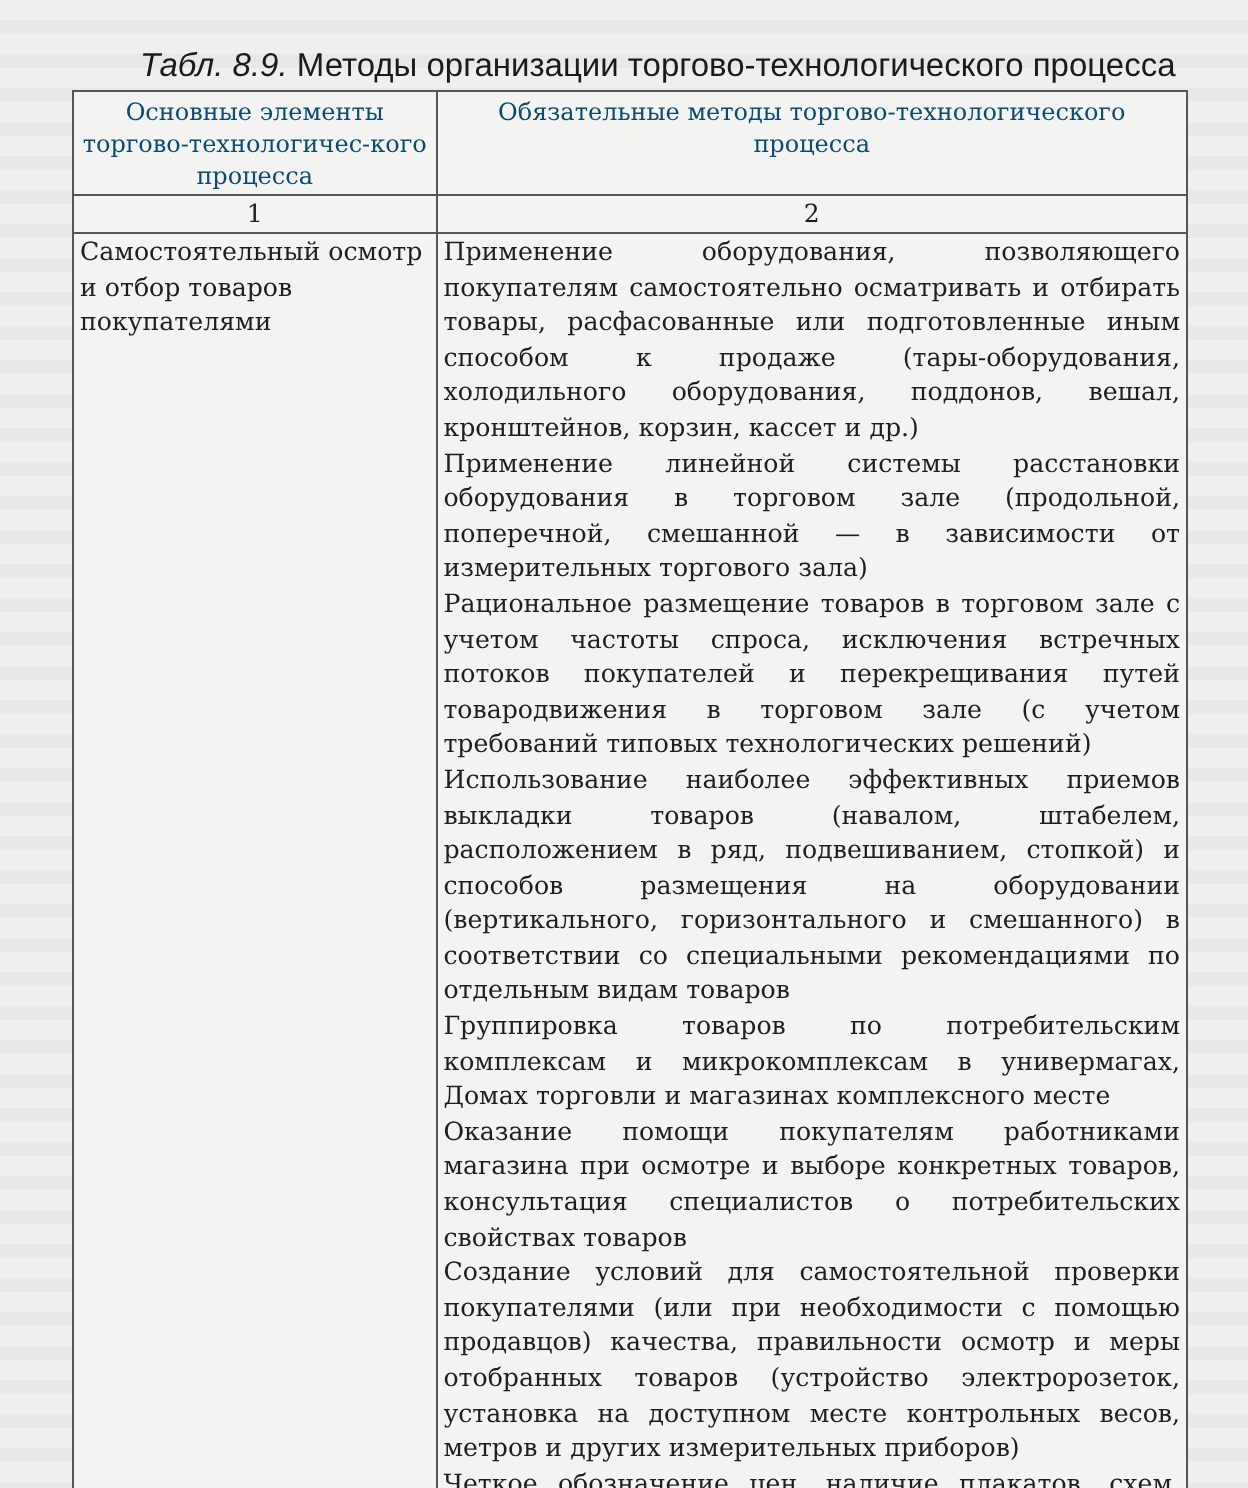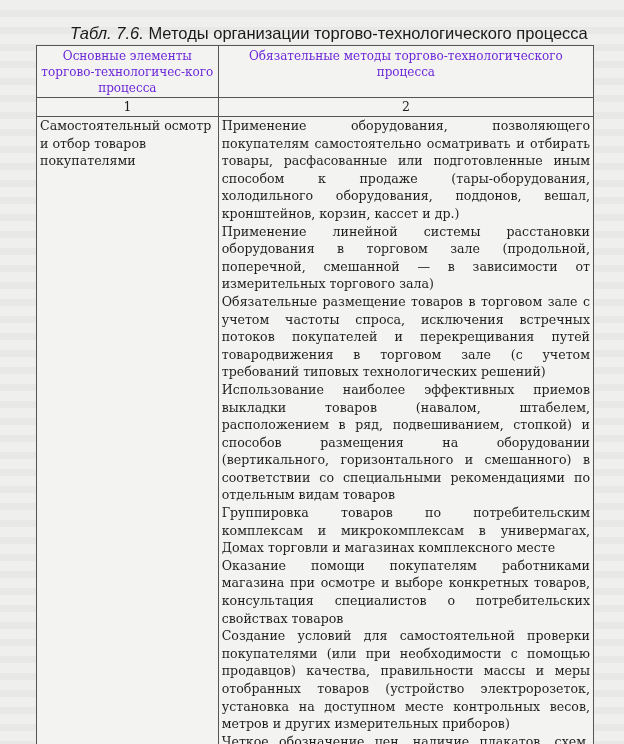--- a/index.html
+++ b/index.html
@@ -28,55 +28,55 @@
     font-size: 12.6px; line-height: 17.6px;
     background: #f3f3f1;
   }
   table.t td, table.t th {
     border: 1px solid #555;
     vertical-align: top;
     padding: 0 3px;
   }
   table.t th {
     font-weight: normal; text-align: center;
-    color: #6d28d9; font-size: 12px; line-height: 16px; padding-top: 2px; padding-bottom: 1px; margin-top: 38px;
+    color: #0c4a6e; font-size: 12px; line-height: 16px; padding-top: 2px; padding-bottom: 1px; margin-top: 38px;
   }
   .c1 { width: 176px; }
   .c2 { width: 374px; }
   tr.nums td { text-align: center; height: 18px; line-height: 18px; font-size: 12.5px; border-top: 1px solid #555; }
   td.elem { padding-top: 3px; font-size: 12.6px; }
   td.methods { padding-top: 3px; padding-bottom: 1px; }
   .m { text-align: justify; margin: 0; hyphens: manual; }
 </style>
 </head>
 <body>
 
 <div class="bleed"></div>
 
-<div class="title"><span class="lbl">Табл. 7.6.</span><span> Методы организации торгово-технологического процесса</span></div>
+<div class="title"><span class="lbl">Табл. 8.9.</span><span> Методы организации торгово-технологического процесса</span></div>
 
 <table class="t">
   <thead>
     <tr>
       <th class="c1"><span>Основные элементы торгово-технологичес-кого процесса</span></th>
       <th class="c2"><span>Обязательные методы торгово-технологического процесса</span></th>
     </tr>
     <tr class="nums">
       <td>1</td>
       <td>2</td>
     </tr>
   </thead>
   <tbody>
     <tr>
       <td class="elem"><span>Самостоятельный осмотр и отбор товаров покупателями</span></td>
       <td class="methods">
         <p class="m">Применение оборудования, позволяющего покупателям самостоятельно осматривать и отбирать товары, расфасованные или подготовленные иным способом к продаже (тары-оборудования, холодильного оборудования, поддонов, вешал, кронштейнов, корзин, кассет и др.)</p>
         <p class="m">Применение линейной системы расстановки оборудования в торговом зале (продольной, поперечной, смешанной — в зависимости от измерительных торгового зала)</p>
-        <p class="m">Обязательные размещение товаров в торговом зале с учетом частоты спроса, исключения встречных потоков покупателей и перекрещивания путей товародвижения в торговом зале (с учетом требований типовых технологических решений)</p>
+        <p class="m">Рациональное размещение товаров в торговом зале с учетом частоты спроса, исключения встречных потоков покупателей и перекрещивания путей товародвижения в торговом зале (с учетом требований типовых технологических решений)</p>
         <p class="m">Использование наиболее эффективных приемов выкладки товаров (навалом, штабелем, расположением в ряд, подвешиванием, стопкой) и способов размещения на оборудовании (вертикального, горизонтального и смешанного) в соответствии со специальными рекомендациями по отдельным видам товаров</p>
         <p class="m">Группировка товаров по потребительским комплексам и микрокомплексам в универмагах, Домах торговли и магазинах комплексного месте</p>
         <p class="m">Оказание помощи покупателям работниками магазина при осмотре и выборе конкретных товаров, консультация специалистов о потребительских свойствах товаров</p>
-        <p class="m">Создание условий для самостоятельной проверки покупателями (или при необходимости с помощью продавцов) качества, правильности массы и меры отобранных товаров (устройство электророзеток, установка на доступном месте контрольных весов, метров и других измерительных приборов)</p>
+        <p class="m">Создание условий для самостоятельной проверки покупателями (или при необходимости с помощью продавцов) качества, правильности осмотр и меры отобранных товаров (устройство электророзеток, установка на доступном месте контрольных весов, метров и других измерительных приборов)</p>
         <p class="m">Четкое обозначение цен, наличие плакатов, схем, аннотаций о потребительских свойствах товаров (рекламных проспектов, буклетов, каталогов, информационных листков)</p>
       </td>
     </tr>
   </tbody>
 </table>
 
 </body></html>

